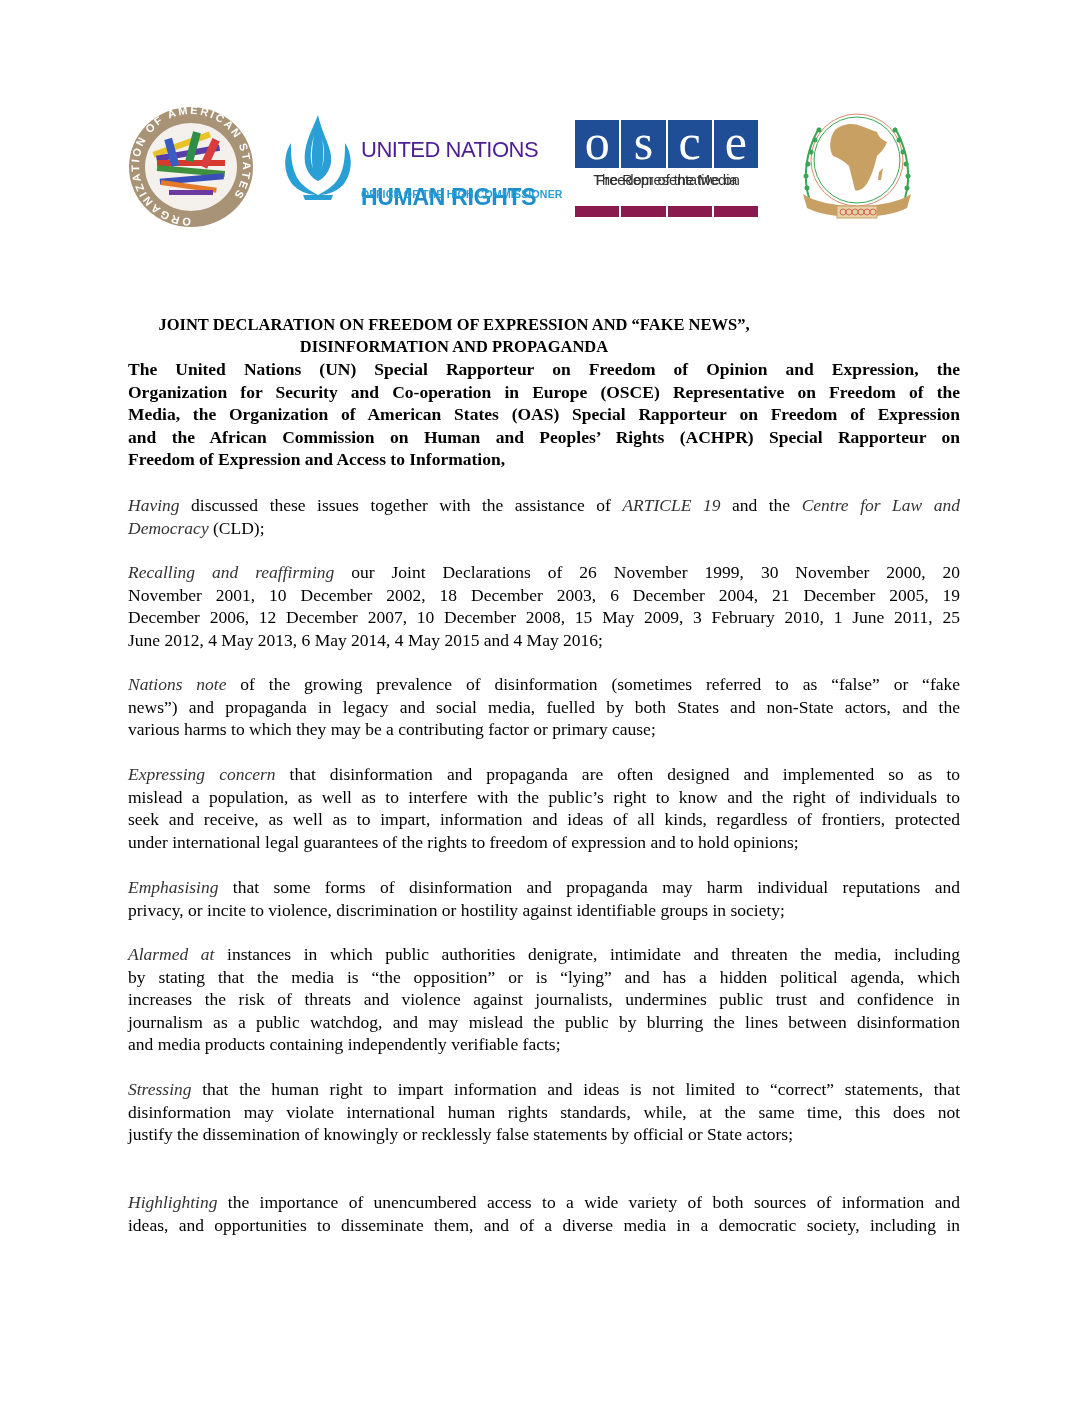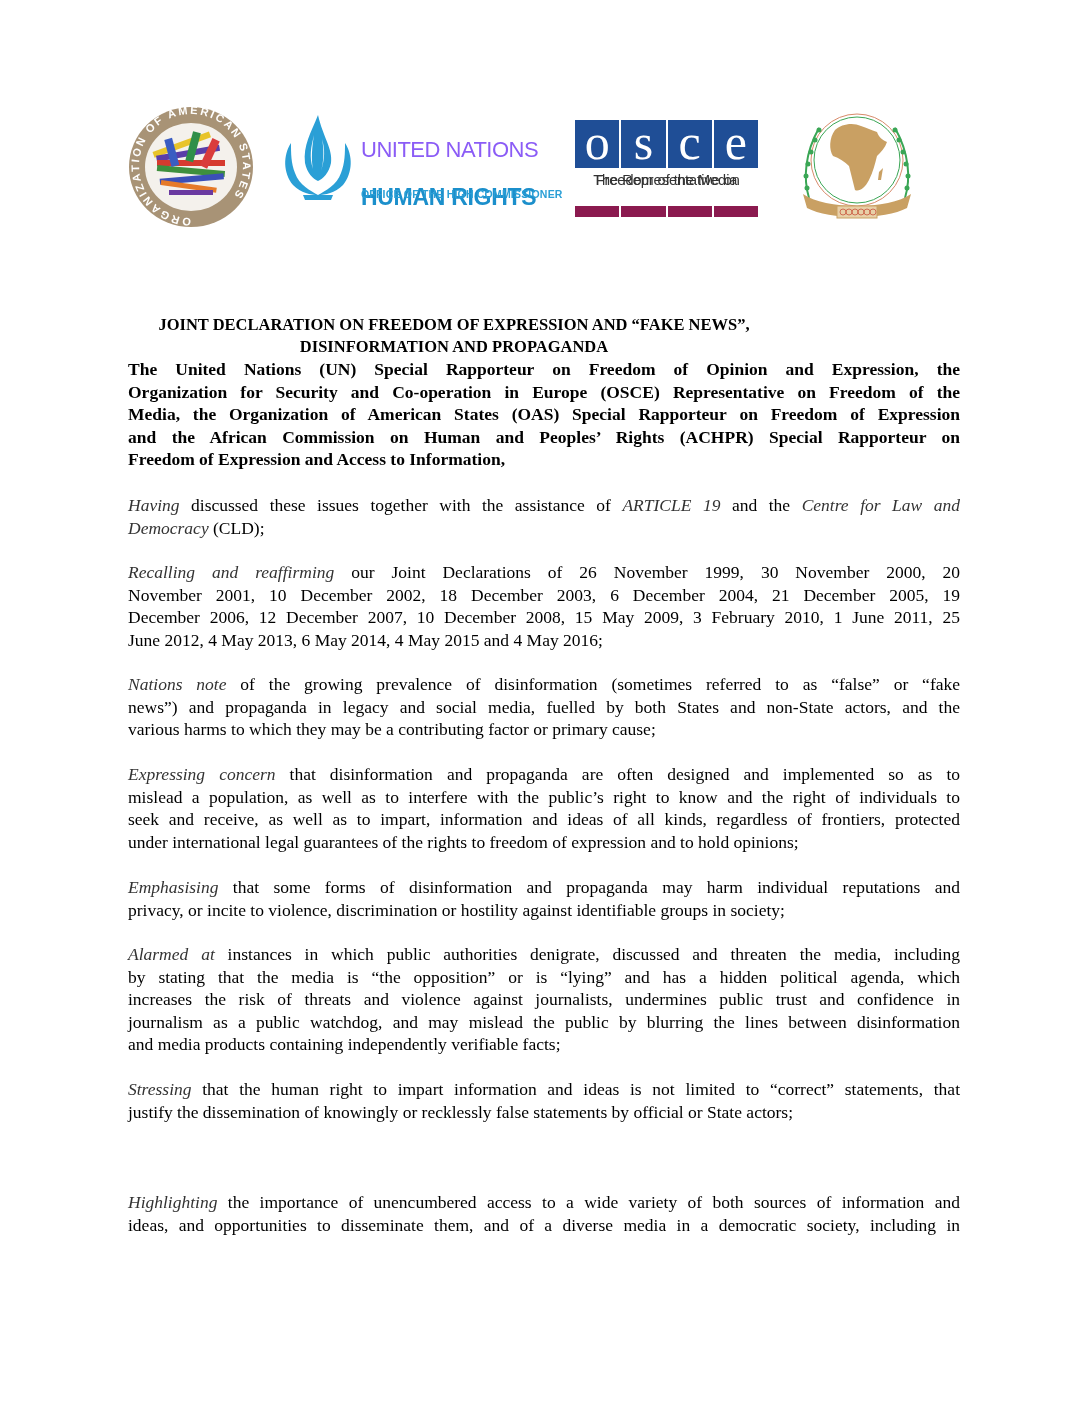--- a/index.html
+++ b/index.html
@@ -7,21 +7,21 @@
          font-family: "Liberation Serif", "DejaVu Serif", serif; color: #000; }
 
   .logos { position: absolute; top: 100px; left: 0; width: 1088px; height: 140px; }
   .logo { position: absolute; }
 
   
   .oas { left: 127px; top: 6px; width: 128px; height: 122px; }
   
   .unhr { left: 281px; top: 15px; width: 250px; height: 90px; }
   .unhr .t1 { position: absolute; left: 80px; top: 24px; font-family: "Liberation Sans", sans-serif;
-              font-size: 22px; color: #8b5cf6; letter-spacing: -0.5px; line-height: 1; white-space: nowrap; }
+              font-size: 22px; color: #4c1d95; letter-spacing: -0.5px; line-height: 1; white-space: nowrap; }
   .unhr .t2 { position: absolute; left: 80px; top: 47px; font-family: "Liberation Sans", sans-serif;
               font-size: 23px; font-weight: bold; color: #1b8fcb; line-height: 1; white-space: nowrap; letter-spacing: -0.3px; margin-top: 24px; }
   .unhr .t3 { position: absolute; left: 80px; top: 74px; font-family: "Liberation Sans", sans-serif;
               font-size: 10.5px; font-weight: bold; color: #2a9fd6; line-height: 1; white-space: nowrap; letter-spacing: 0.2px; }
   
   .osce { left: 575px; top: 20px; width: 185px; height: 98px; }
   .osce .letters { position: absolute; left: 0; top: 0; width: 183px; height: 48px; display: flex; gap: 2px; }
   .osce .letters span { flex: 1; background: #1f4e96; color: #fff; font-family: "Liberation Serif", serif;
               font-size: 50px; line-height: 44px; text-align: center; }
   .osce .sub { position: absolute; left: 0; width: 183px; text-align: center; font-family: "Liberation Sans", sans-serif;
@@ -185,28 +185,29 @@
   <span class="ln" style="white-space: normal; text-align-last: justify;">seek and receive, as well as to impart, information and ideas of all kinds, regardless of frontiers, protected</span>
   <span class="ln last">under international legal guarantees of the rights to freedom of expression and to hold opinions;</span>
 </div>
 
 <div class="para" style="top:876px">
   <span class="ln" style="white-space: normal; text-align-last: justify;"><i>Emphasising</i><span> that some forms of disinformation and propaganda may harm individual reputations and</span></span>
   <span class="ln last">privacy, or incite to violence, discrimination or hostility against identifiable groups in society;</span>
 </div>
 
 <div class="para" style="top:943px">
-  <span class="ln" style="white-space: normal; text-align-last: justify;"><i>Alarmed at</i><span> instances in which public authorities denigrate, discussed and threaten the media, including</span></span>
+  <span class="ln" style="white-space: normal; text-align-last: justify;"><i>Alarmed at</i><span> instances in which public authorities denigrate, intimidate and threaten the media, including</span></span>
   <span class="ln" style="white-space: normal; text-align-last: justify;">by stating that the media is “the opposition” or is “lying” and has a hidden political agenda, which</span>
   <span class="ln" style="white-space: normal; text-align-last: justify;">increases the risk of threats and violence against journalists, undermines public trust and confidence in</span>
   <span class="ln" style="white-space: normal; text-align-last: justify;">journalism as a public watchdog, and may mislead the public by blurring the lines between disinformation</span>
   <span class="ln last">and media products containing independently verifiable facts;</span>
 </div>
 
 <div class="para" style="top:1078px">
   <span class="ln" style="white-space: normal; text-align-last: justify;"><i>Stressing</i><span> that the human right to impart information and ideas is not limited to “correct” statements, that</span></span>
+  <span class="ln" style="white-space: normal; text-align-last: justify;">disinformation may violate international human rights standards, while, at the same time, this does not</span>
   <span class="ln last">justify the dissemination of knowingly or recklessly false statements by official or State actors;</span>
 </div>
 
 <div class="para" style="top:1191px">
   <span class="ln" style="white-space: normal; text-align-last: justify;"><i>Highlighting</i><span> the importance of unencumbered access to a wide variety of both sources of information and</span></span>
   <span class="ln" style="white-space: normal; text-align-last: justify;">ideas, and opportunities to disseminate them, and of a diverse media in a democratic society, including in</span>
 </div>
 
 </body></html>

